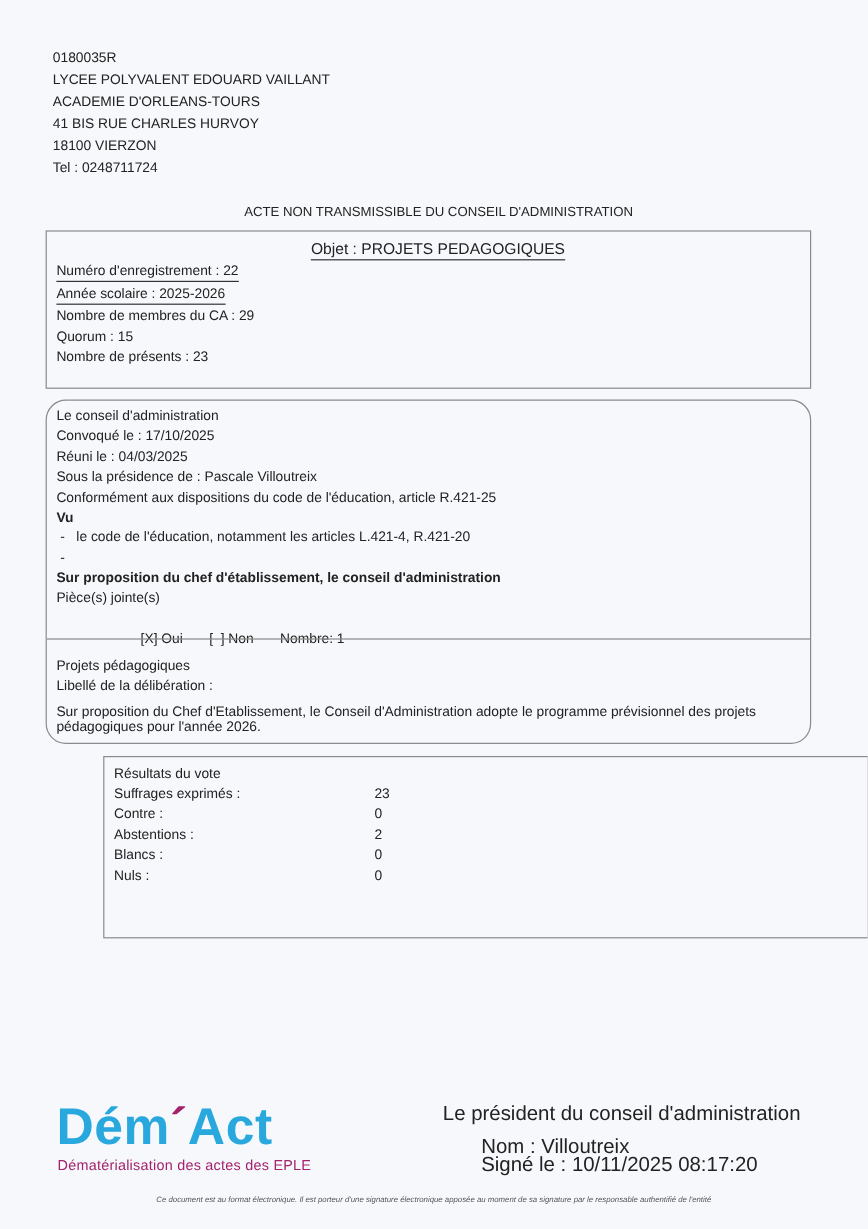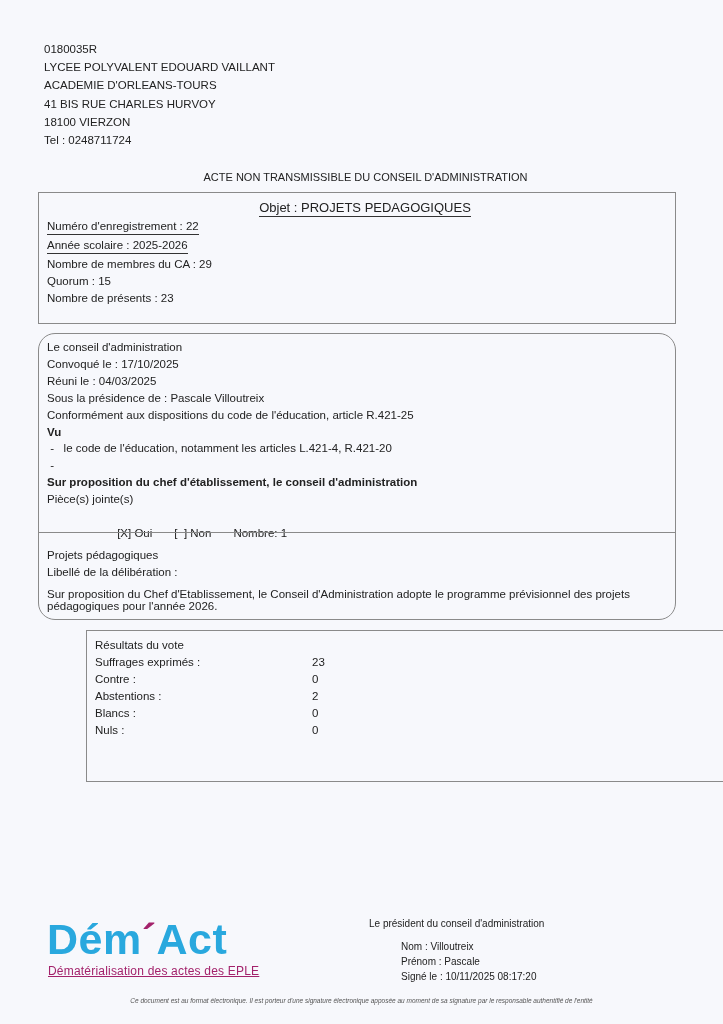--- a/index.html
+++ b/index.html
@@ -20,22 +20,22 @@
   .lines { position:absolute; left:8px; line-height:16.9px; font-size:11.5px; }
   .u { display:inline-block; border-bottom:1px solid #333; line-height:15px; margin-bottom:1.9px; }
   .bold { font-weight:bold; }
   .divider { position:absolute; left:0; right:0; top:198px; border-top:1px solid #8a8a8a; }
   .pj-row { white-space:pre; }
   .vote-row { display:flex; }
   .vote-row .lbl { width:217px; }
   .logo { left:47px; top:916px; }
   .logo-main { font-size:43px; font-weight:bold; color:#29a8de; letter-spacing:0.5px; line-height:46px; font-family:"Liberation Sans", sans-serif; position:relative; }
   .logo-main .acc { color:#a3226b; }
-  .logo-sub { font-size:12px; color:#a3226b; margin-top:2px; margin-left:1px; letter-spacing:0.2px;text-decoration:underline; }
-  .sig { left:369px; top:918px; font-size:10px; color:#222; }
+  .logo-sub { font-size:12px; color:#a3226b; margin-top:2px; margin-left:1px; letter-spacing:0.2px; }
+  .sig { left:369px; top:918px; font-size:17px; color:#222; }
   .sig .t { margin-bottom:10px; }
   .sig .l { line-height:15px;margin-left:32px; }
   .footnote { left:0; width:723px; top:997px; text-align:center; font-size:6.5px; font-style:italic; color:#555; }
 </style>
 </head>
 <body>
 
 <div class="abs header">
   <div>0180035R</div>
   <div>LYCEE POLYVALENT EDOUARD VAILLANT</div>
@@ -109,17 +109,16 @@
 </div>
 
 <div class="abs logo">
   <div class="logo-main"><span>Dém</span><span class="acc">´</span><span>Act</span></div>
   <div class="logo-sub">Dématérialisation des actes des EPLE</div>
 </div>
 
 <div class="abs sig">
   <div class="t">Le président du conseil d'administration</div>
   <div class="l">Nom : Villoutreix</div>
-  <div class="l">Prénom : Pascale</div>
   <div class="l">Signé le : 10/11/2025 08:17:20</div>
 </div>
 
 <div class="abs footnote">Ce document est au format électronique. Il est porteur d'une signature électronique apposée au moment de sa signature par le responsable authentifié de l'entité</div>
 
 </body></html>

